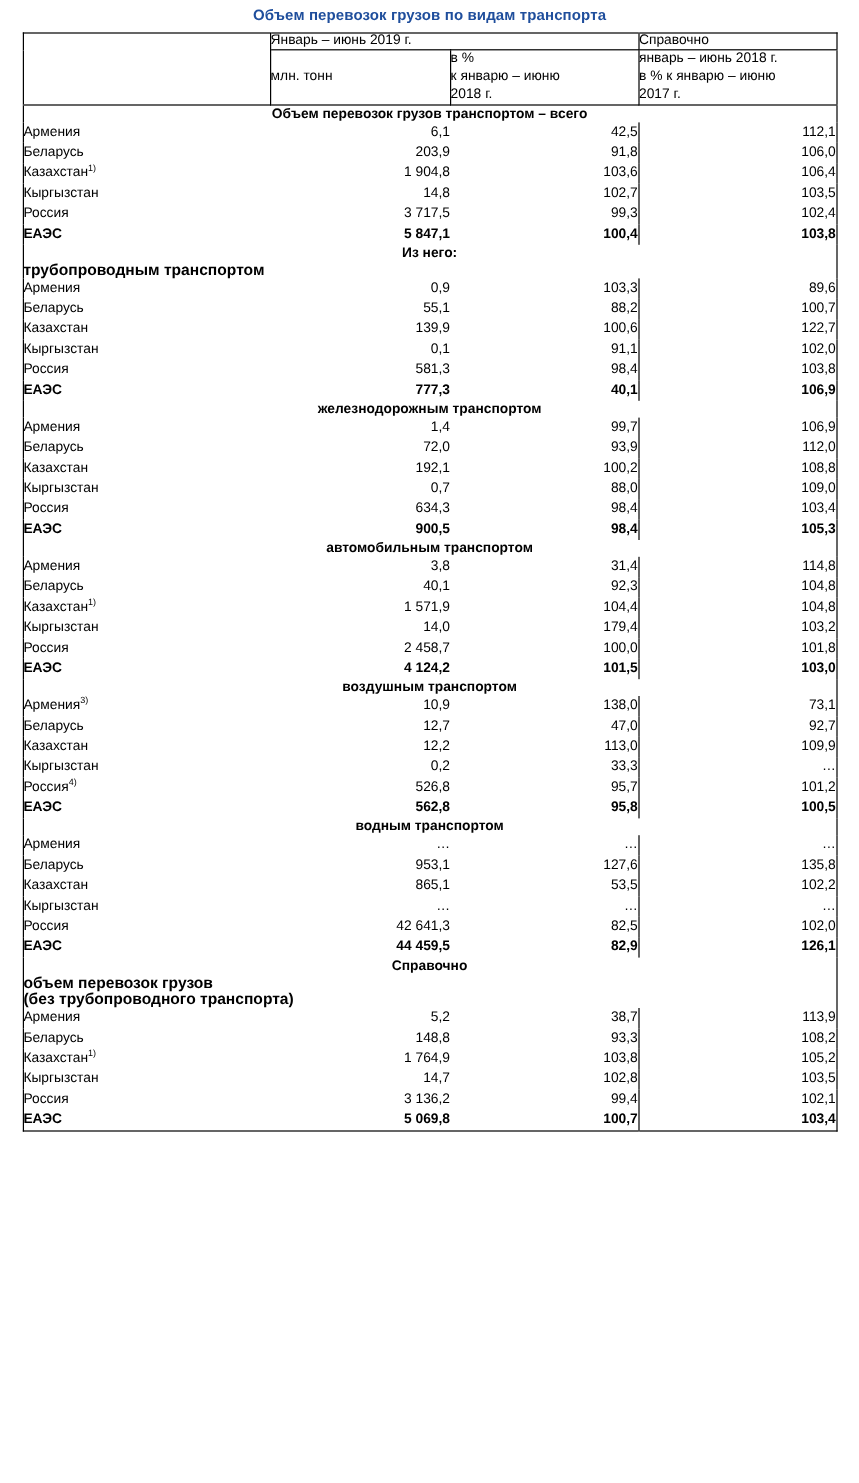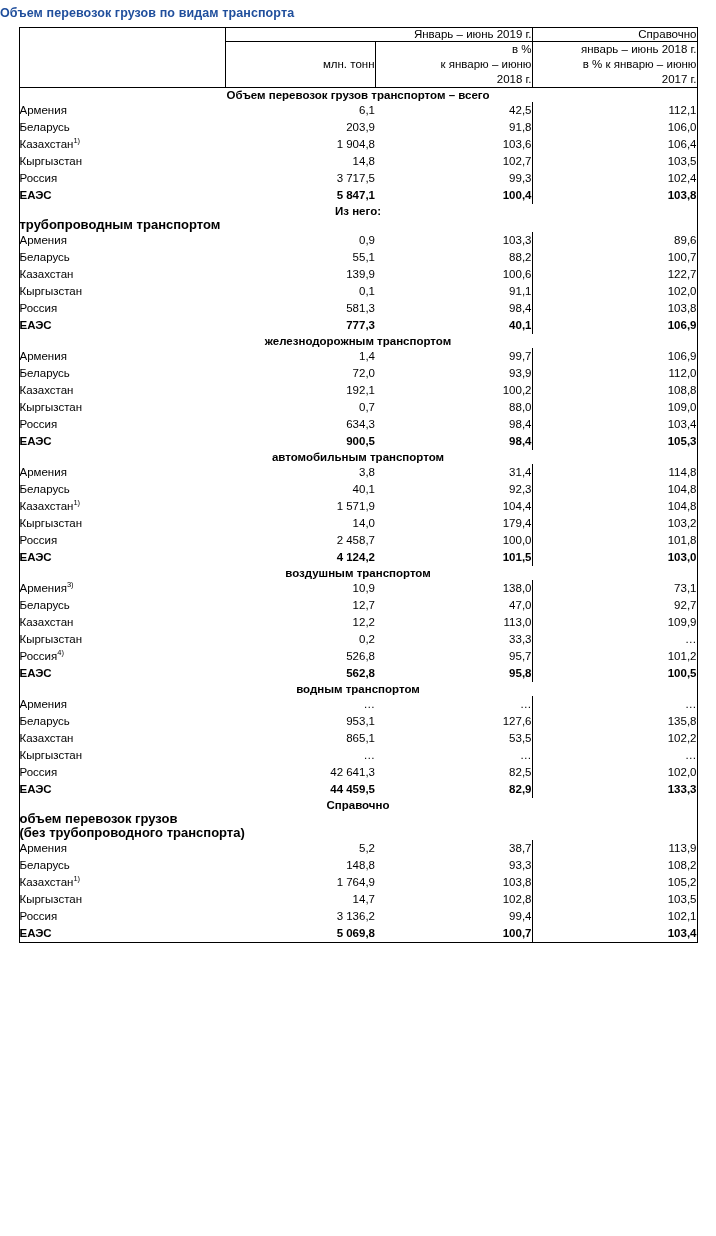--- a/index.html
+++ b/index.html
@@ -14,20 +14,21 @@
     color: #000000;
     -webkit-font-smoothing: antialiased;
   }
   .page {
     position: relative;
     width: 716px;
     height: 1236px;
     box-sizing: border-box;
   }
   .doc-title {
+    text-align: center;
     font-size: 12.5px;
     font-weight: bold;
     color: #1f4e9c;
     padding: 6px 0 7px 0;
     letter-spacing: 0.1px;
   }
   table.main {
     border-collapse: collapse;
     width: 678px;
     margin: 0 auto;
@@ -36,21 +37,21 @@
   }
   table.main td, table.main th {
     padding: 0;
     vertical-align: middle;
   }
   .outer {
     border: 1px solid #000;
   }
   
   .hdr {
-    text-align: right;
+    text-align: left;
     font-weight: normal;
     font-size: 11.5px;
     line-height: 13px;
     padding: 4px 3px;
   }
   .bb { border-bottom: 1px solid #000; }
   .br { border-right: 1px solid #000; }
 
   .col-name { width: 206px; }
   .col-v1   { width: 150px; }
@@ -362,21 +363,21 @@
         <tr>
           <td class="row-name">Россия</td>
           <td class="row-val">42 641,3</td>
           <td class="row-val br">82,5</td>
           <td class="row-val3">102,0</td>
         </tr>
         <tr class="bold">
           <td class="row-name">ЕАЭС</td>
           <td class="row-val">44 459,5</td>
           <td class="row-val br">82,9</td>
-          <td class="row-val3">133,3</td>
+          <td class="row-val3">126,1</td>
         </tr>
         <tr class="section-row">
           <td colspan="4"><span class="underline">Справочно</span><div class="section-sub">объем перевозок грузов</div><div class="section-sub">(без трубопроводного транспорта)</div></td>
         </tr>
         <tr>
           <td class="row-name">Армения</td>
           <td class="row-val">5,2</td>
           <td class="row-val br">38,7</td>
           <td class="row-val3">113,9</td>
         </tr>

